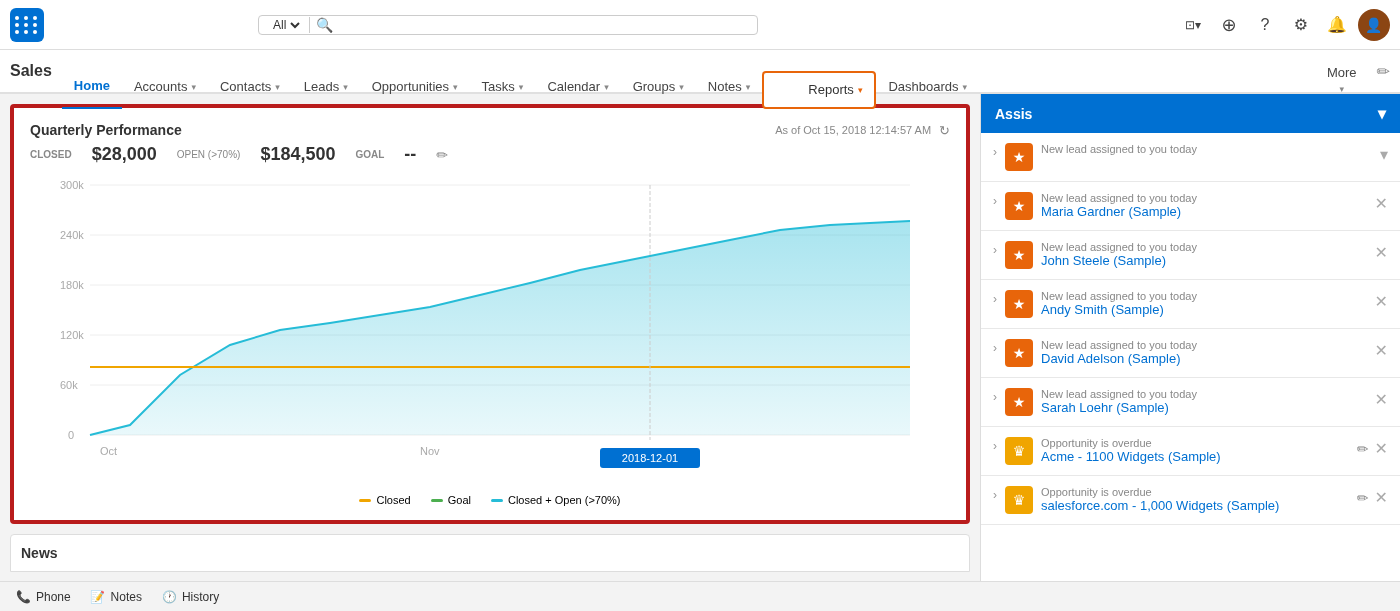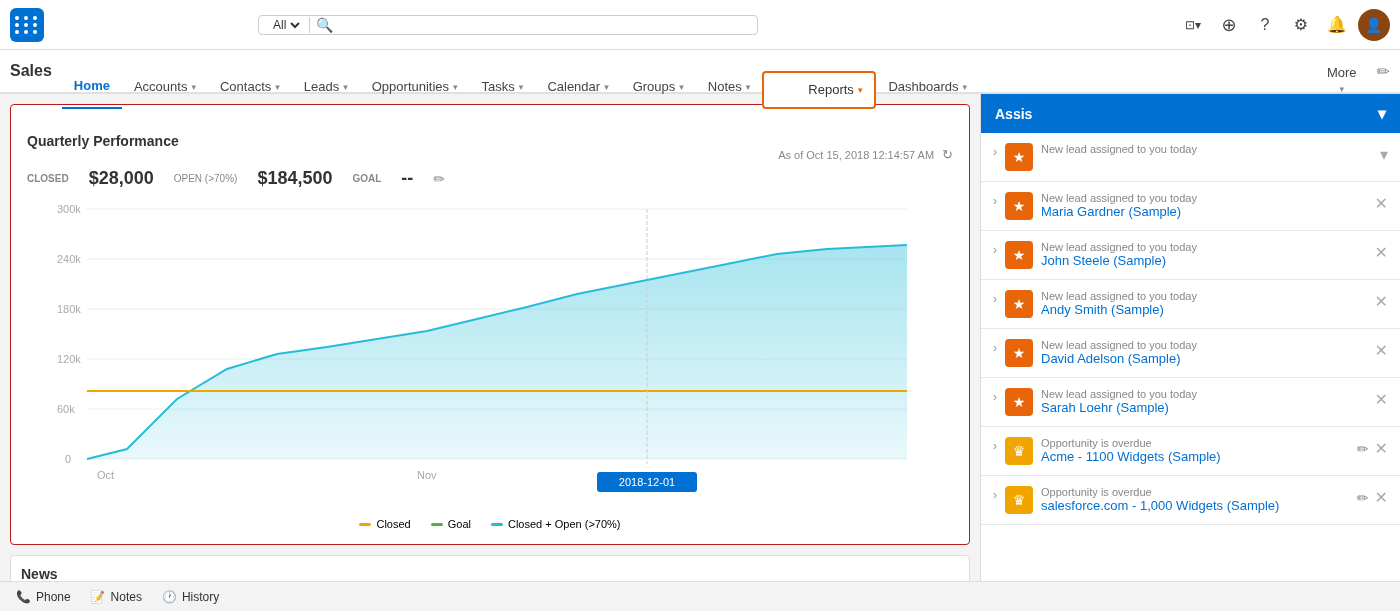--- a/index.html
+++ b/index.html
@@ -62,21 +62,21 @@
     
     .main-content {
       display: flex; height: calc(611px - 50px - 44px - 30px); 
     }
 
     
     .left-panel {
       flex: 1; background: #f3f3f3; padding: 0; overflow: hidden; position: relative;
     }
     .chart-card {
-      background: #fff; margin: 10px; border: 1px solid #b91c1c; border-radius: 4px;
+      background: #fff; margin: 10px; border: 4px solid #b91c1c; border-radius: 4px;
       padding: 14px 16px;
     }
     .chart-header {
       display: flex; align-items: center; justify-content: space-between; margin-bottom: 6px;
     }
     .chart-title { font-size: 14px; font-weight: 600; color: #333; }
     .chart-date { font-size: 11px; color: #888; display: flex; align-items: center; gap: 6px; }
     .refresh-icon { cursor: pointer; color: #888; }
     .chart-metrics {
       display: flex; align-items: center; gap: 20px; margin-bottom: 10px;
@@ -240,21 +240,21 @@
 
   <span class="nav-edit">✏</span>
 </div>
 
 <div class="main-content">
 
   <div class="left-panel">
     <div class="chart-card">
       <div class="chart-header">
         <span class="chart-title">Quarterly Performance</span>
-        <div style="display:flex;align-items:center;gap:8px;margin-top:28px;">
+        <div style="display:flex;align-items:center;gap:8px;">
           <span class="chart-date">As of Oct 15, 2018 12:14:57 AM</span>
           <span class="refresh-icon">↻</span>
         </div>
       </div>
 
       <div class="chart-metrics">
         <span class="metric-label">CLOSED</span>
         <span class="metric-value">$28,000</span>
         <span class="metric-sublabel">OPEN (&gt;70%)</span>
         <span class="metric-value">$184,500</span>

